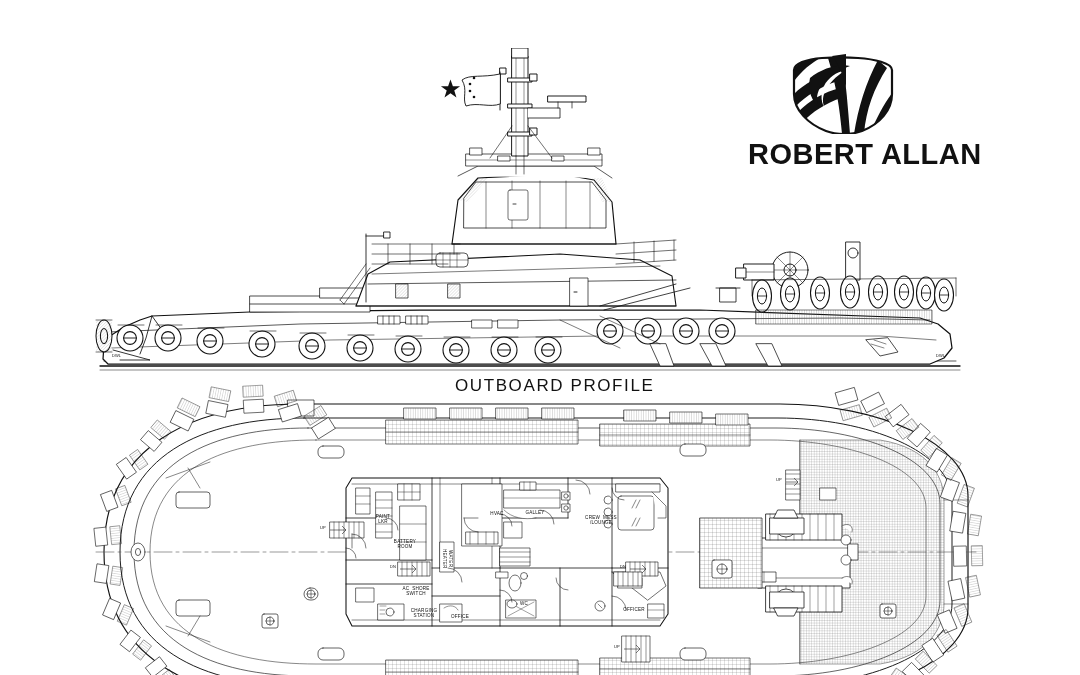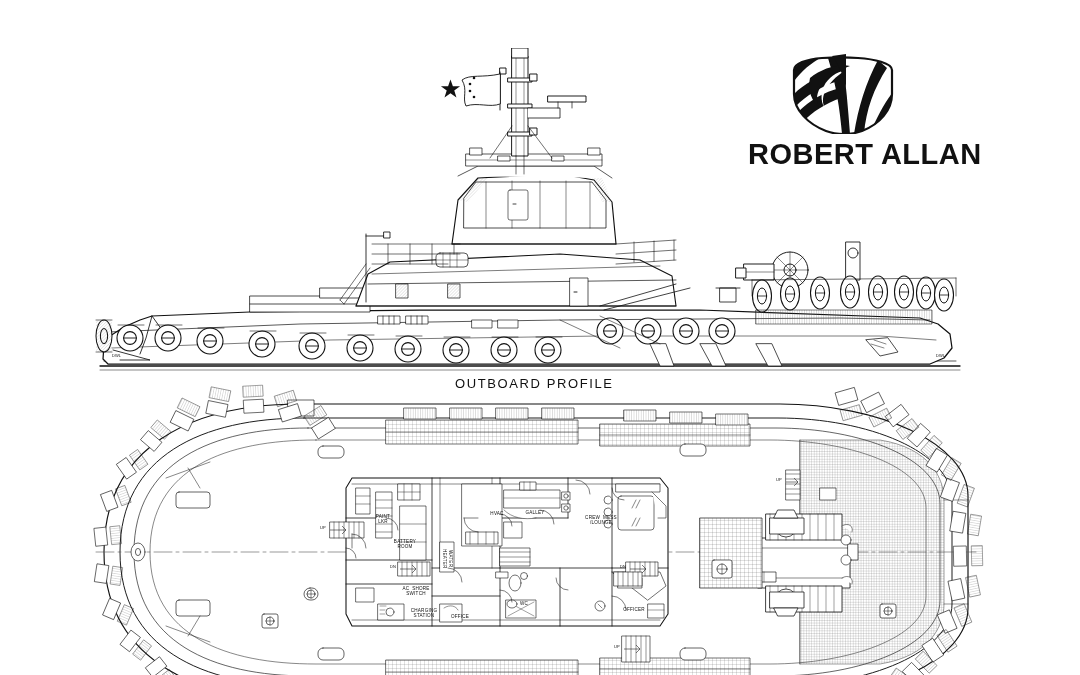--- a/index.html
+++ b/index.html
@@ -9,21 +9,21 @@
   #sheet{position:relative;width:1080px;height:675px;background:#fff;margin-top:48px;}
 
   
   #logo-block{position:absolute;left:742px;top:6px;width:330px;height:115px;}
   #logo-mark{position:absolute;left:46px;top:0px;width:112px;height:80px;}
   #logo-wordmark{position:absolute;left:6px;top:84px;width:320px;
      font-size:29px;font-weight:bold;letter-spacing:0.5px;color:#111;
      font-family:"Liberation Sans","DejaVu Sans",sans-serif;}
 
   
-  .view-title{position:absolute;font-size:13px;letter-spacing:1.6px;color:#111;}
+  .view-title{position:absolute;font-size:17px;letter-spacing:1.6px;color:#111;}
   #title-profile{left:455px;top:328px;}
 
   
   .dwg{position:absolute;left:0;top:0;}
   .lbl{position:absolute;font-size:4.6px;letter-spacing:.22px;
        color:#111;line-height:1.18;text-align:center;white-space:pre;}
   .lbl.sm{font-size:4.0px;}
   .lbl.vert{writing-mode:vertical-rl;text-orientation:mixed;}
   .wl{position:absolute;font-size:4px;color:#111;}
 </style>

